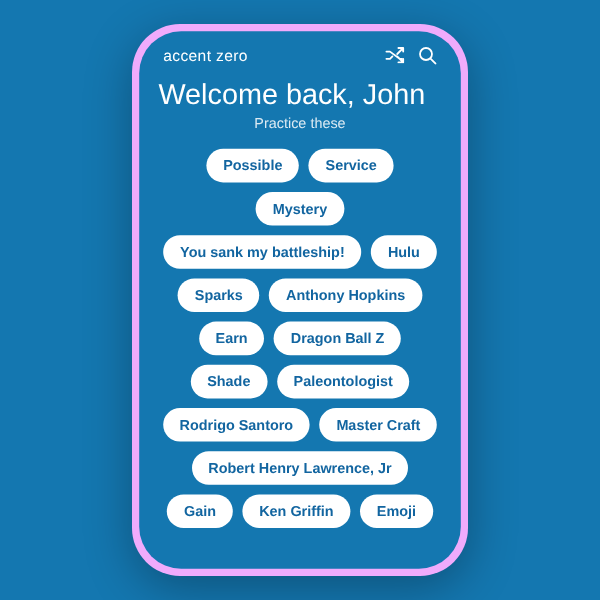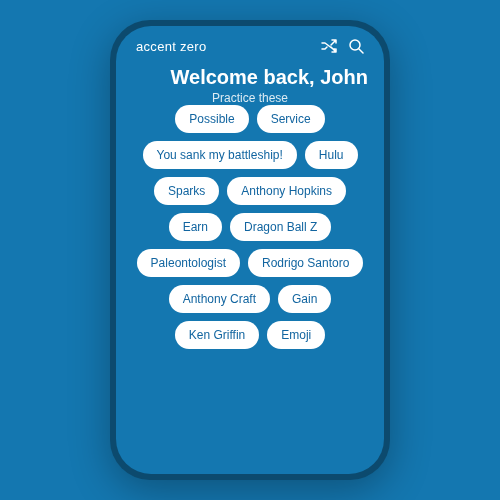--- a/index.html
+++ b/index.html
@@ -11,21 +11,21 @@
       display: flex;
       align-items: center;
       justify-content: center;
       font-family: -apple-system, BlinkMacSystemFont, 'Segoe UI', sans-serif;
       overflow: hidden;
     }
 
     .phone-outer {
       width: 280px;
       height: 460px;
-      background: #0c4a6e;
+      background: #f0abfc;
       border-radius: 40px;
       padding: 6px;
       box-shadow: 0 10px 40px rgba(0,0,0,0.3);
       position: relative;
     }
 
     .phone-inner {
       width: 100%;
       height: 100%;
       background: #1477b0;
@@ -68,46 +68,47 @@
       flex: 1;
       overflow-y: auto;
       padding: 6px 16px 16px;
       scrollbar-width: none;
     }
 
     .screen-content::-webkit-scrollbar { display: none; }
 
     .welcome-title {
       color: white;
-      font-size: 20px;
-      font-weight: 700;
-      text-align: right;
+      font-size: 24px;
+      font-weight: 400;
+      text-align: left;
       margin-bottom: 2px;
     }
 
     .welcome-subtitle {
       color: rgba(255,255,255,0.85);
       font-size: 12px;
       text-align: center;
+      margin-bottom: 14px;
     }
 
     .chips-container {
       display: flex;
       flex-wrap: wrap;
       gap: 8px;
       justify-content: center;
     }
 
     .chip {
       background: white;
       color: #1265a0;
       border-radius: 20px;
       padding: 7px 14px;
       font-size: 12px;
-      font-weight: 400;
+      font-weight: 700;
       cursor: pointer;
       white-space: nowrap;
       flex-shrink: 0;
     }
   </style>
 </head>
 <body>
 
 <div class="phone-outer">
   <div class="phone-inner">
@@ -129,29 +130,32 @@
       </div>
     </div>
 
     <div class="screen-content">
       <h1 class="welcome-title">Welcome back, John</h1>
       <p class="welcome-subtitle">Practice these</p>
 
       <div class="chips-container" id="chips-container">
       <div class="chip">Possible</div>
           <div class="chip">Service</div>
+          <div class="chip">Mystery</div>
           <div class="chip">You sank my battleship!</div>
           <div class="chip">Hulu</div>
           <div class="chip">Sparks</div>
           <div class="chip">Anthony Hopkins</div>
           <div class="chip">Earn</div>
           <div class="chip">Dragon Ball Z</div>
+          <div class="chip">Shade</div>
           <div class="chip">Paleontologist</div>
           <div class="chip">Rodrigo Santoro</div>
-          <div class="chip">Anthony Craft</div>
+          <div class="chip">Master Craft</div>
+          <div class="chip">Robert Henry Lawrence, Jr</div>
           <div class="chip">Gain</div>
           <div class="chip">Ken Griffin</div>
           <div class="chip">Emoji</div>
         </div>
     </div>
 
   </div>
 </div>
 
 </body></html>

